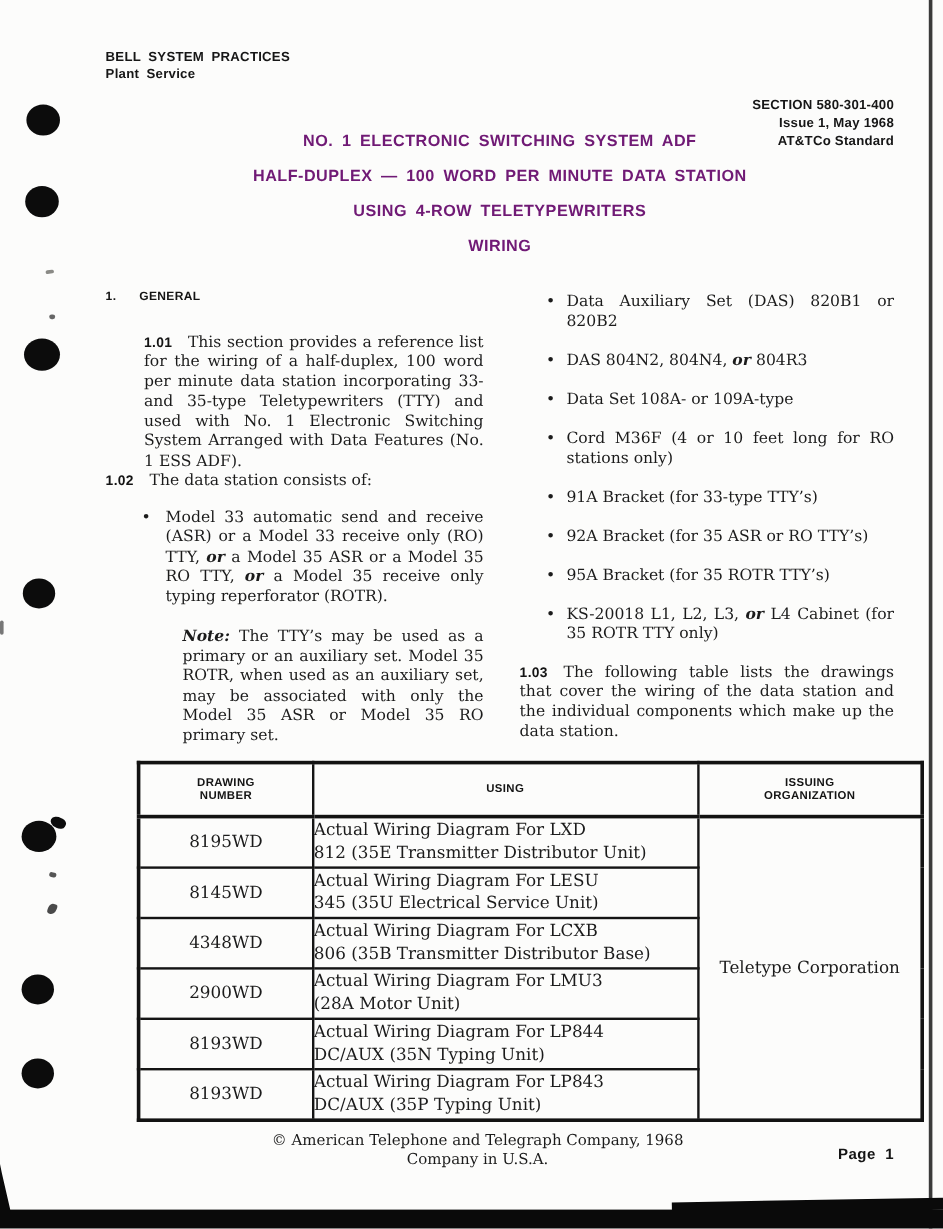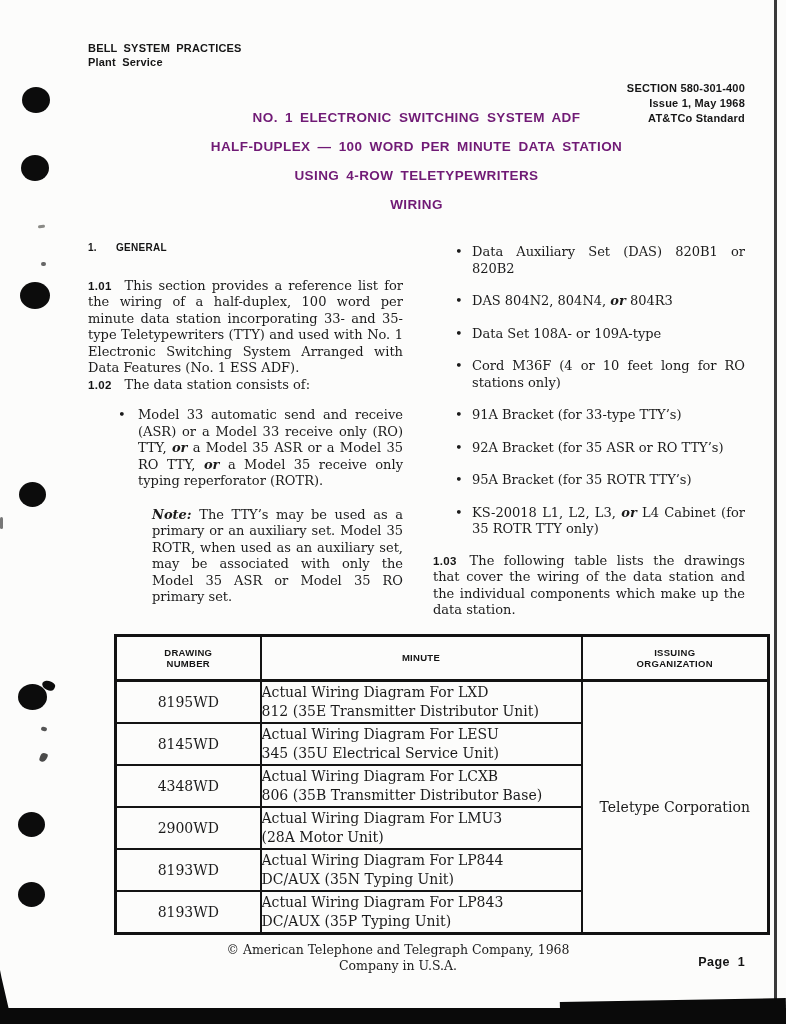--- a/index.html
+++ b/index.html
@@ -25,21 +25,21 @@
     font-size:13.5px;color:#701a75;letter-spacing:.4px;word-spacing:3px;}
   .doc-title .t-line{margin-bottom:14px;}
   
   .col{position:absolute;top:240px;font-size:13px;line-height:16.5px;text-align:justify;}
   .col-left{left:88px;width:315px;}
   .col-right{left:433px;width:312px;}
   .sec-head{font-family:"Liberation Sans",sans-serif;font-weight:bold;
     font-size:10px;letter-spacing:.3px;color:#141414;text-align:left;}
   .sec-head .sec-num{display:inline-block;width:28px;}
   .para{margin:0;}
-  .p101{margin-top:21px;}
+  .p101{margin-top:21px;margin-left:32px;}
   .p102{}
   .p103{margin-top:15px;}
   .pnum{font-family:"Liberation Sans",sans-serif;font-weight:bold;
     font-size:11.5px;letter-spacing:.3px;margin-right:13px;color:#141414;}
   .bullet{position:relative;margin-top:14px;}
   .bullet .dot{position:absolute;font-size:13px;}
   .bullet-l{padding-left:50px;}
   .bullet-l .dot{left:30px;}
   .bullet-r{padding-left:39px;margin-top:16px;}
   .bullet-r .dot{left:22px;}
@@ -175,21 +175,21 @@
         <col class="c2">
         <col class="c3">
       </colgroup>
     <thead>
       <tr>
         <th>
           <div>DRAWING</div>
           <div>NUMBER</div>
         </th>
         <th>
-          <div>MINUTE</div>
+          <div>USING</div>
         </th>
         <th>
           <div>ISSUING</div>
           <div>ORGANIZATION</div>
         </th>
       </tr>
     </thead>
     <tbody>
       <tr>
         <td class="td-num">8195WD</td>

